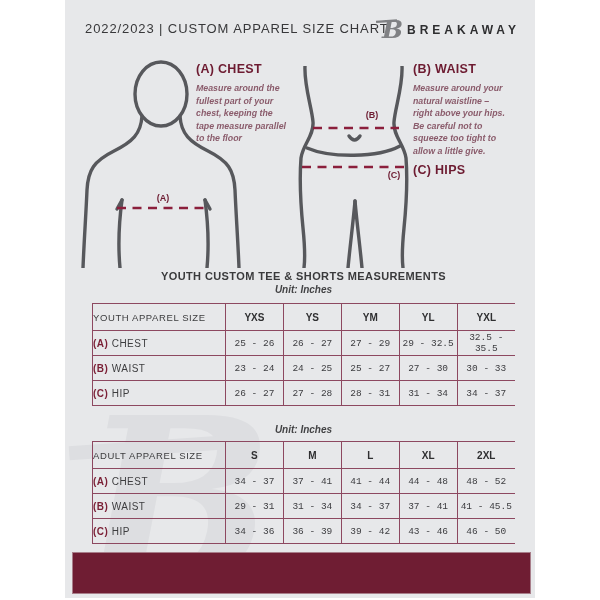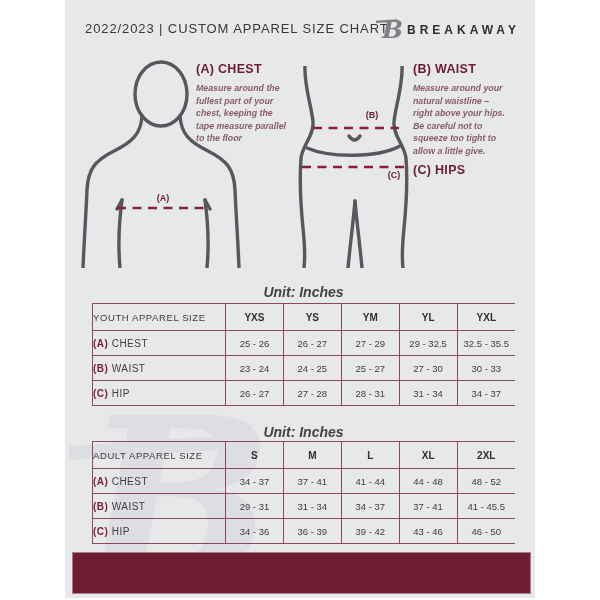--- a/index.html
+++ b/index.html
@@ -28,36 +28,36 @@
           color:#6d1b31;z-index:2;}
 
   .guide-head{position:absolute;font-size:12.5px;font-weight:bold;color:#6d1b31;
               letter-spacing:.3px;z-index:2;white-space:nowrap;}
   .guide-desc{position:absolute;font-size:8.8px;font-style:italic;color:#8a5b6b;
               line-height:12.6px;white-space:pre-line;z-index:2;font-weight:bold;}
 
   
   .tbl-title{position:absolute;left:27px;width:423px;text-align:center;font-size:11px;
              font-weight:bold;letter-spacing:.4px;color:#3a3a3c;z-index:2;}
-  .tbl-unit{position:absolute;left:27px;width:423px;text-align:center;font-size:14px;
+  .tbl-unit{position:absolute;left:27px;width:423px;text-align:center;font-size:10px;
             font-style:italic;font-weight:bold;color:#434345;z-index:2;}
   table.sizes{position:absolute;left:27px;width:423px;border-collapse:collapse;
               table-layout:fixed;z-index:2;}
   table.sizes th,table.sizes td{border-top:1.4px solid #8d4860;border-left:1.3px solid #8d4860;
               padding:0;height:24px;background:transparent;}
   table.sizes thead th{height:26px;}
   table.sizes tr:last-child th,table.sizes tr:last-child td{border-bottom:1.4px solid #8d4860;}
   table.sizes col.lblcol{width:133px;}
   th.head-label{font-size:9.5px;font-weight:normal;letter-spacing:.6px;color:#3c3c3e;
                 text-align:left;padding-left:10px;}
   th.head-size{font-size:10px;font-weight:bold;color:#2f2f31;text-align:center;}
   th.row-label{font-size:10px;font-weight:normal;letter-spacing:.5px;color:#3d3d3f;
                text-align:left;padding-left:10px;}
   th.row-label .prefix{font-weight:bold;color:#7a1f35;}
-  table.sizes td{font-size:9.5px;color:#3d3d40;text-align:center;}
+  table.sizes td{font-size:9.5px;color:#3d3d40;text-align:center;font-family:Liberation Mono, monospace;}
 
   
   .footer-bar{position:absolute;left:7px;top:552px;width:457px;height:40px;background:#6f1d33;
               border:1px solid #a87e8a;z-index:4;}
 </style>
 </head>
 <body>
 
 <div class="stage">
   <div class="panel">
@@ -106,20 +106,21 @@
     <div class="guide-head" style="left:348px;top:62px">(B) WAIST</div>
     <div class="guide-desc" style="left:348px;top:82px;width:120px">Measure around your
 natural waistline –
 right above your hips.
 Be careful not to
 squeeze too tight to
 allow a little give.</div>
 
     <div class="guide-head" style="left:348px;top:163px">(C) HIPS</div>
 
+    <div class="tbl-title" style="top:270px">YOUTH CUSTOM TEE &amp; SHORTS MEASUREMENTS</div>
     <div class="tbl-unit" style="top:284px">Unit: Inches</div>
     <table class="sizes" style="top:303px">
       <colgroup>
           <col class="lblcol">
           <col>
           <col>
           <col>
           <col>
           <col>
         </colgroup>

